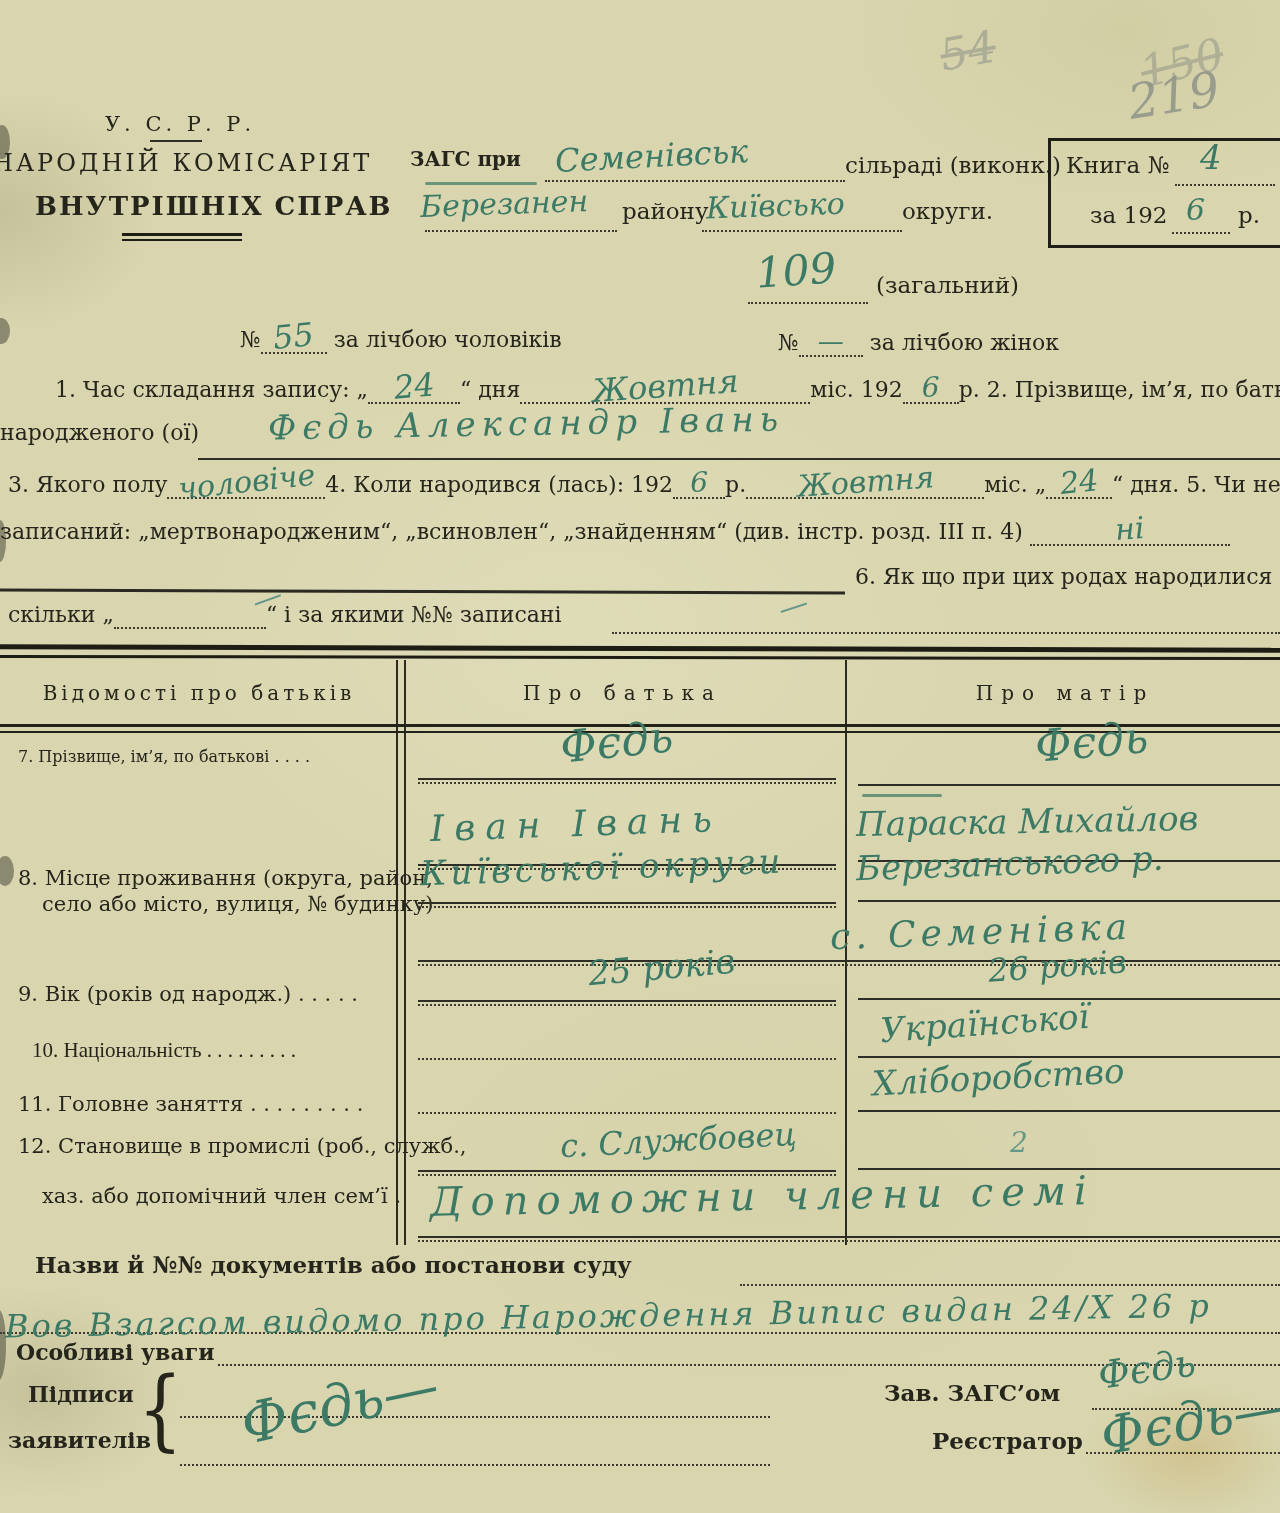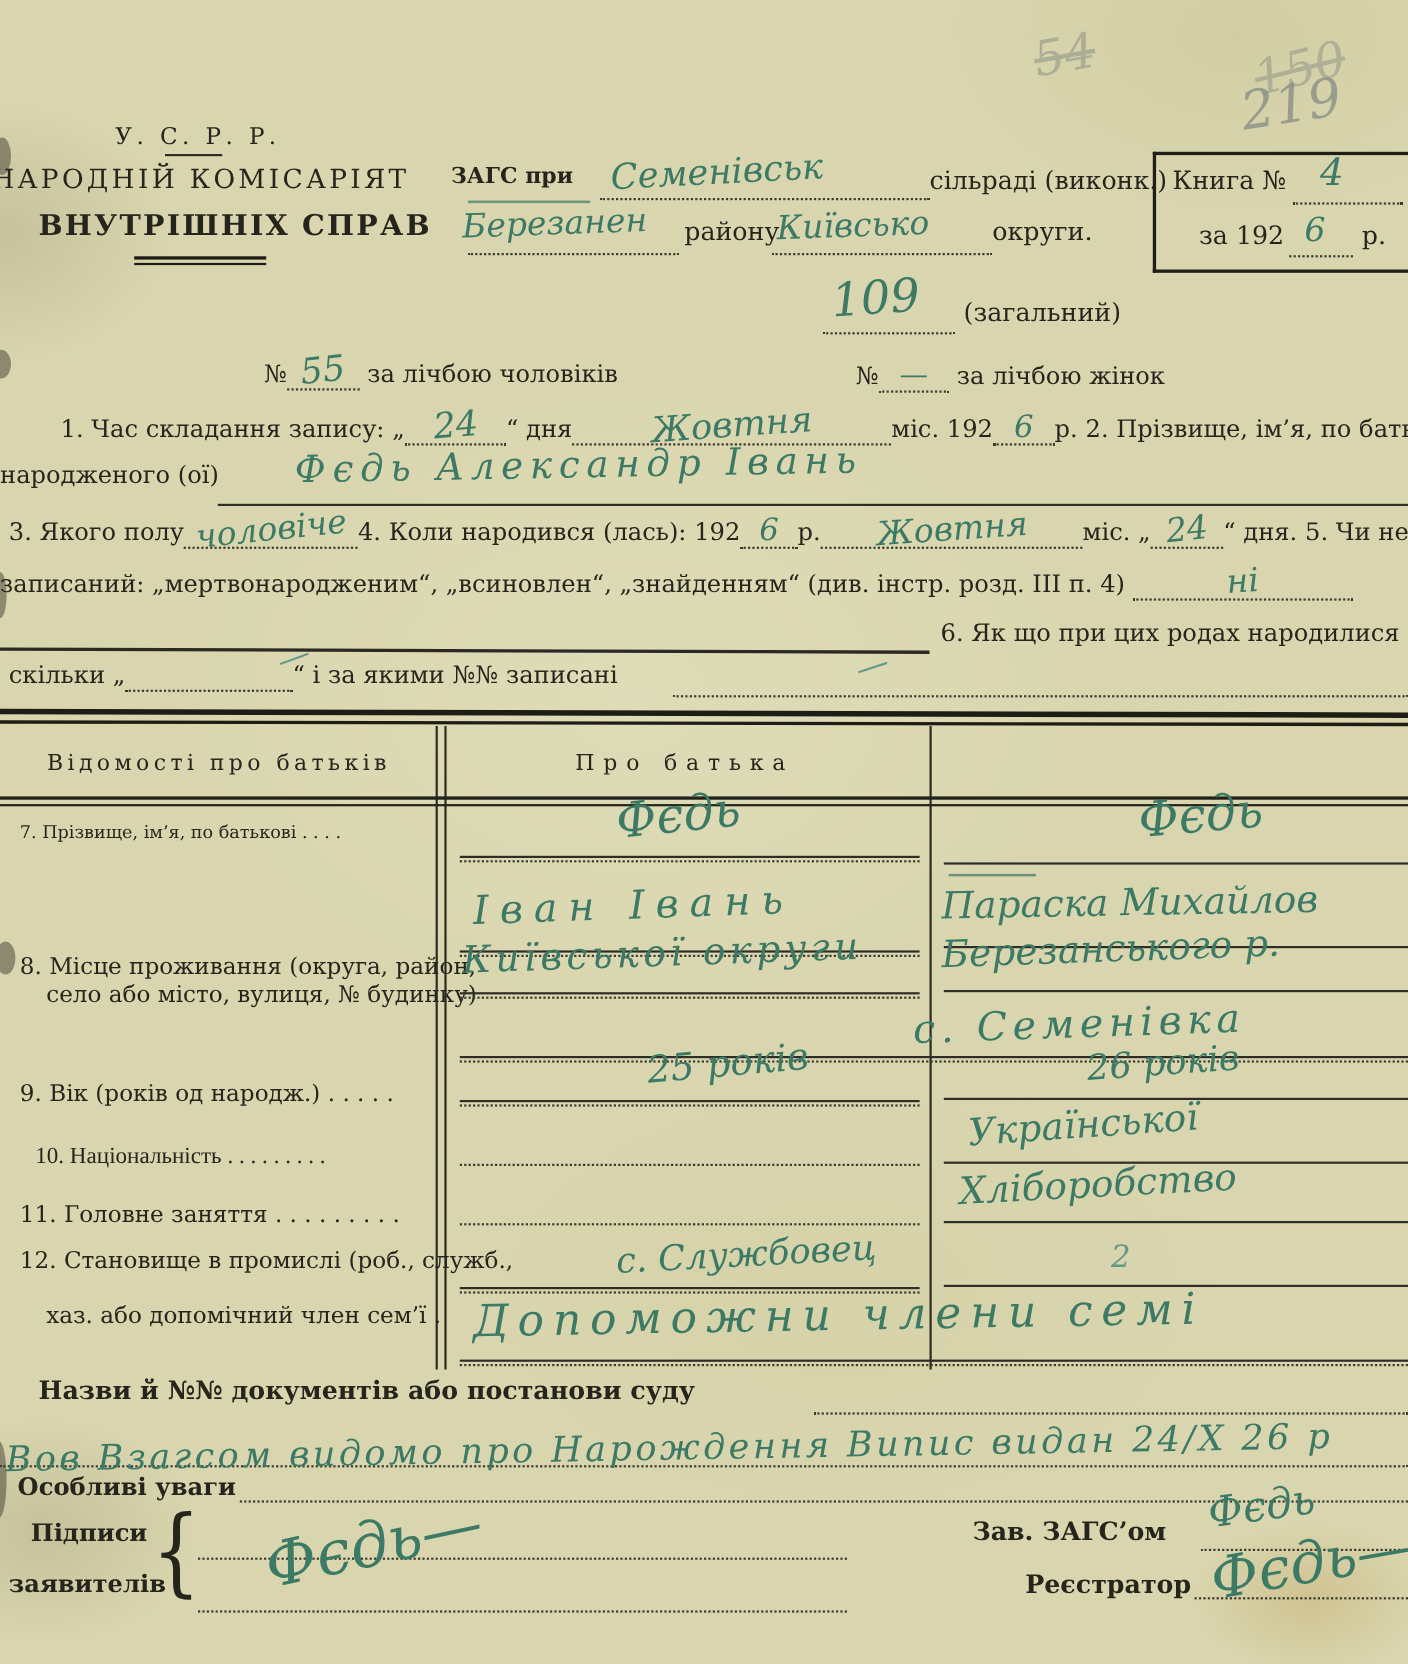--- a/index.html
+++ b/index.html
@@ -110,20 +110,21 @@
   <div class="thick" style="left:0;top:646px;width:1280px;height:5px;transform:rotate(.15deg);"></div>
   <div class="thick" style="left:0;top:656px;width:1280px;height:3px;transform:rotate(.1deg);"></div>
 
   <div class="vdbl" style="left:396px;top:660px;height:585px;"></div>
   <div class="vsgl" style="left:845px;top:660px;height:585px;"></div>
   <div class="sln" style="left:0;top:724px;width:1280px;border-bottom:3px solid #22221a;"></div>
   <div class="sln" style="left:0;top:731px;width:1280px;border-bottom:2px solid #22221a;"></div>
 
   <div class="t ctr" style="left:410px;top:682px;width:425px;font-size:20px;letter-spacing:8px;"><span>Про батька</span></div>
   <div class="t ctr" style="left:10px;top:682px;width:378px;font-size:20px;letter-spacing:4px;"><span>Відомості про батьків</span></div>
+  <div class="t ctr" style="left:855px;top:682px;width:420px;font-size:20px;letter-spacing:8px;"><span>Про матір</span></div>
 
   <div class="t" style="left:18px;top:748px;font-size:16px;"><span>7. Прізвище, ім’я, по батькові . . . .</span></div>
   <div class="t hw" style="left:560px;top:722px;font-size:44px;transform:rotate(-6deg);"><span>Фєдь</span></div>
   <div class="sln" style="left:418px;top:778px;width:418px;"></div>
   <div class="dln" style="left:418px;top:782px;width:418px;"></div>
   <div class="t hw" style="left:1035px;top:722px;font-size:44px;transform:rotate(-5deg);"><span>Фєдь</span></div>
   <div class="sln" style="left:858px;top:784px;width:422px;"></div>
   <div class="glin" style="left:862px;top:794px;width:80px;"></div>
 
   <div class="t hw" style="left:430px;top:808px;font-size:36px;letter-spacing:10px;transform:rotate(-2deg);"><span>Іван Івань</span></div>

